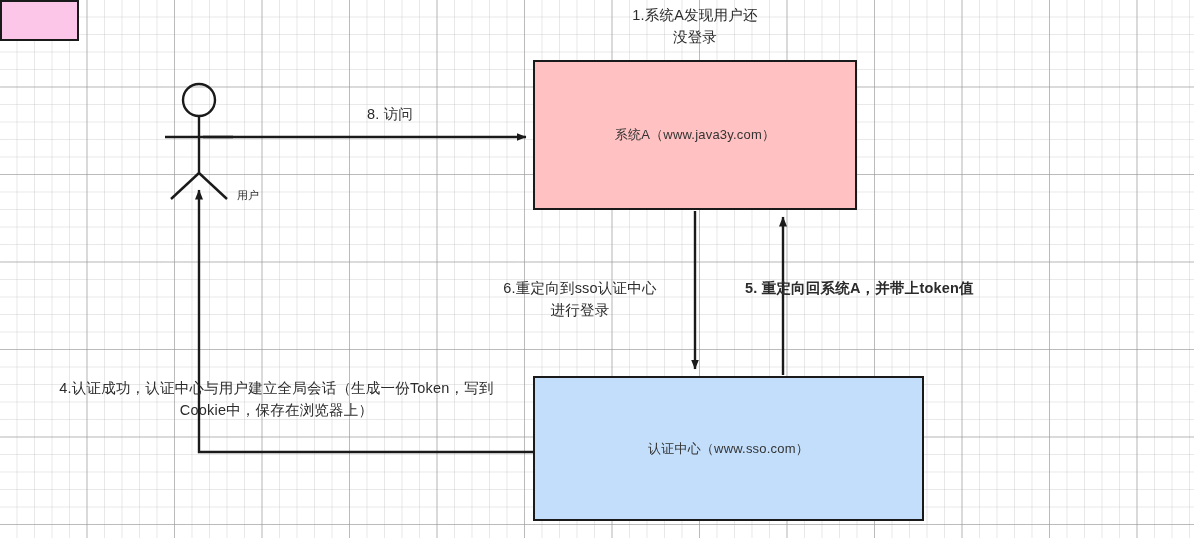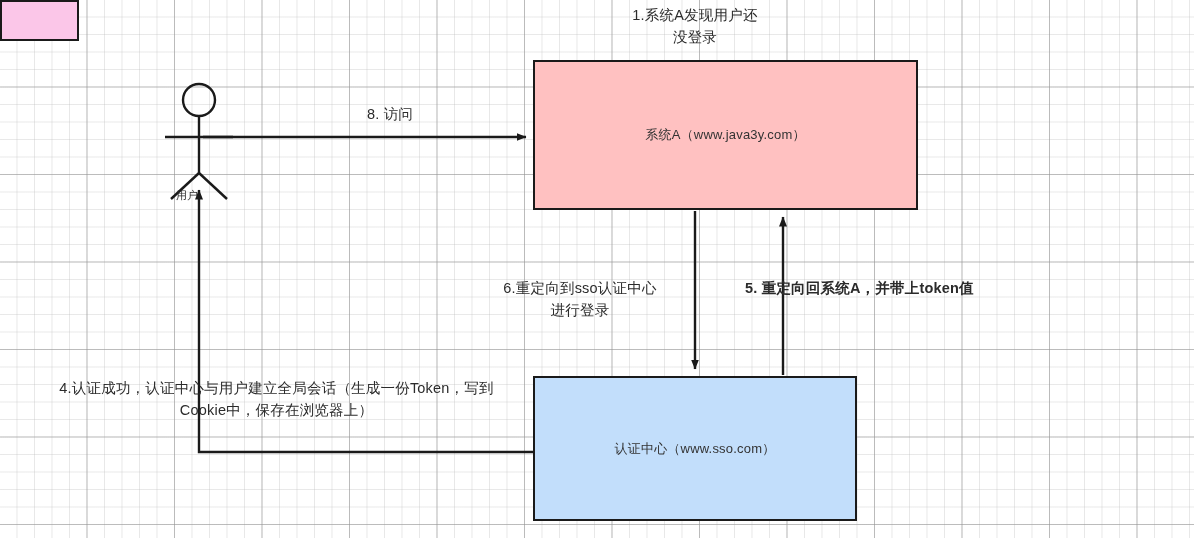--- a/index.html
+++ b/index.html
@@ -43,29 +43,29 @@
   }
   .node-label {
     font-size: 13px;
     color: #333333;
     letter-spacing: 0.2px;
     white-space: nowrap;
   }
   #sysA-box {
     left: 533px;
     top: 60px;
-    width: 385px;
+    width: 324px;
     height: 150px;
     background: #ffc1c1;
     text-align: right;
   }
   #sso-box {
     left: 533px;
     top: 376px;
-    width: 324px;
+    width: 391px;
     height: 145px;
     background: #c2defb;
   }
   #corner-box {
     left: 1131px;
     top: -10px;
     width: 75px;
     height: 37px;
     background: #fbc6e8;
     border: 2px solid #1a1a1a;
@@ -86,21 +86,22 @@
   #note-3  { left: 470px; top: 277px; width: 220px; }
   #note-5  { left: 745px; top: 277px; width: 300px; text-align: left; font-weight: bold; }
   #note-4  { left: 4px;   top: 377px; width: 545px; }
   #actor-label {
     position: absolute;
     left: 176px;
     top: 188px;
     width: 50px;
     font-size: 11px;
     color: #2b2b2b;
-    text-align: left;
+    text-align: right;
+    padding-left: 33px;
   }
 </style>
 </head>
 <body>
 
 <div id="canvas">
 
   <svg class="svg-layer" viewBox="0 0 1194 538" xmlns="http://www.w3.org/2000/svg">
     <defs>
       <marker id="arrow" markerWidth="11" markerHeight="11" refX="9.5" refY="4" orient="auto" markerUnits="userSpaceOnUse">

